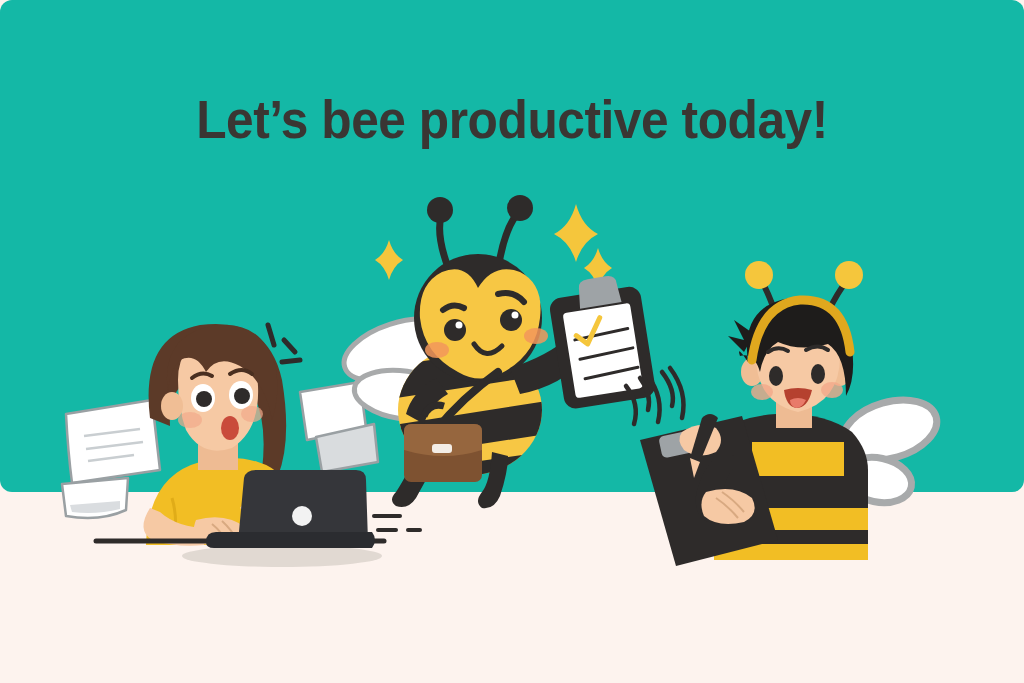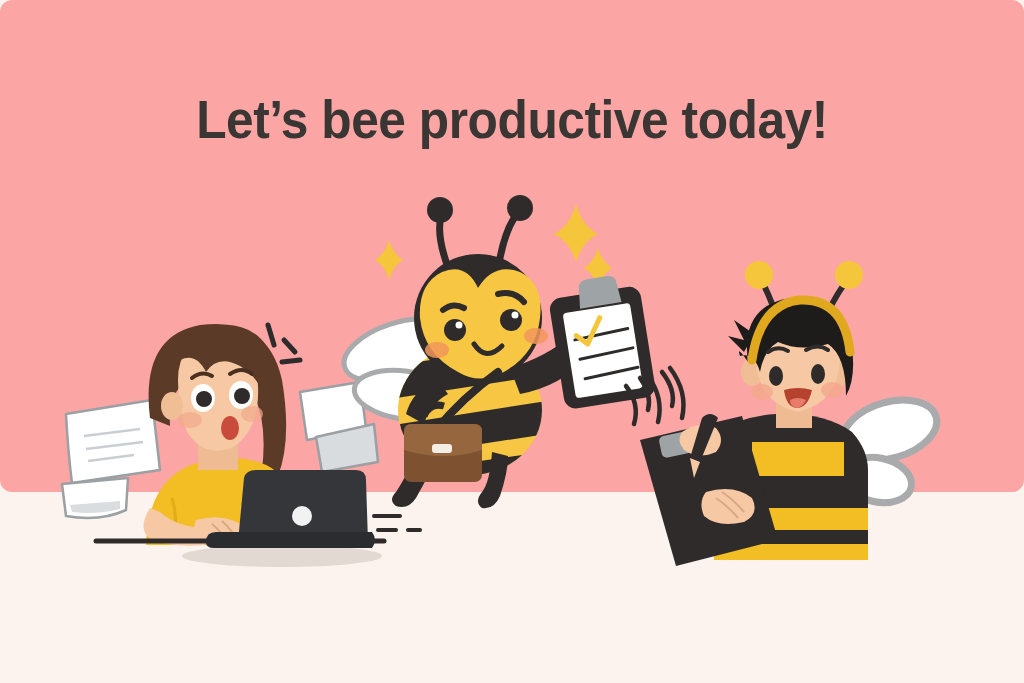--- a/index.html
+++ b/index.html
@@ -1,21 +1,21 @@
 <!DOCTYPE html>
 <html><head>
 <meta charset="utf-8">
 <style>
   html,body{margin:0;padding:0;}
   body{
     width:1024px;height:683px;overflow:hidden;
     font-family:"Liberation Sans", sans-serif;
     background:#FDF3EE;
   }
-  .stage{position:relative;width:1024px;height:492px;background:#fca5a5;border-radius:12px;}
+  .stage{position:relative;width:1024px;height:492px;background:#14b8a6;border-radius:12px;}
   .title{
     position:absolute;left:0;top:88px;width:1024px;text-align:center;
     font-family:"Liberation Sans", sans-serif;
     font-size:54px;font-weight:bold;letter-spacing:-0.5px;
     color:#3A3633;
     transform:scaleX(0.92);
     white-space:nowrap;
   }
   svg.art{position:absolute;left:0;top:0;width:1024px;height:683px;}
 </style>

